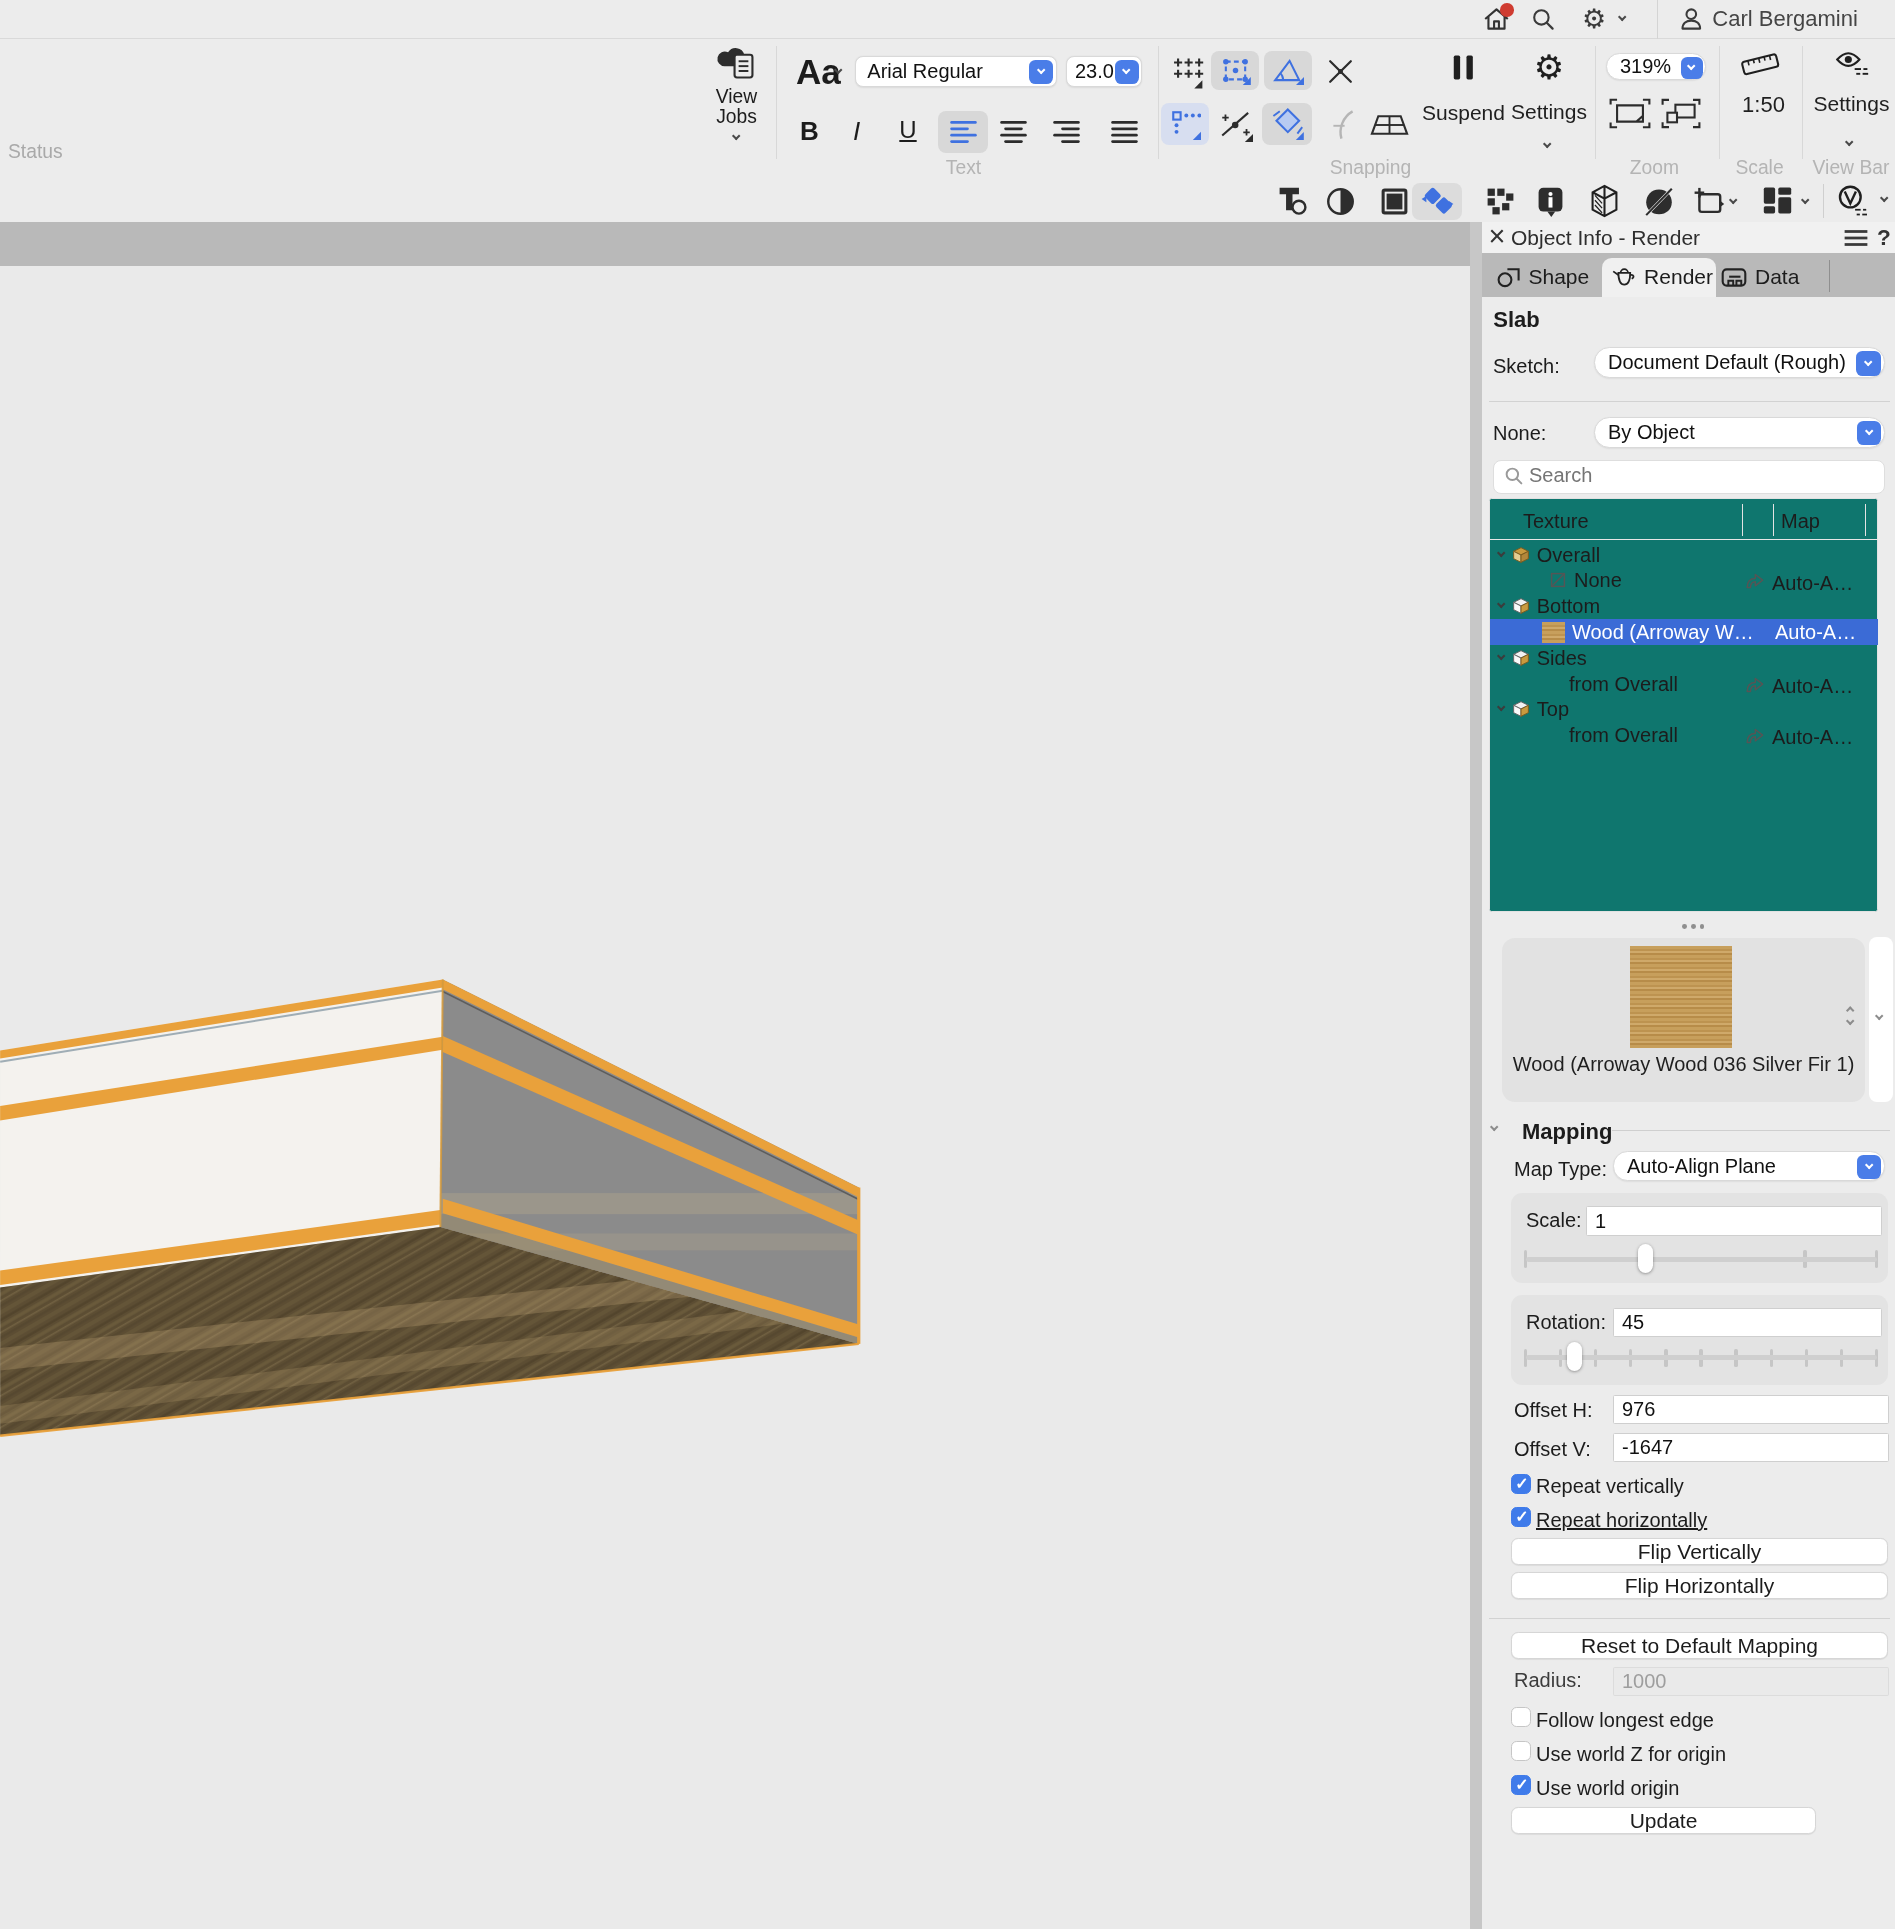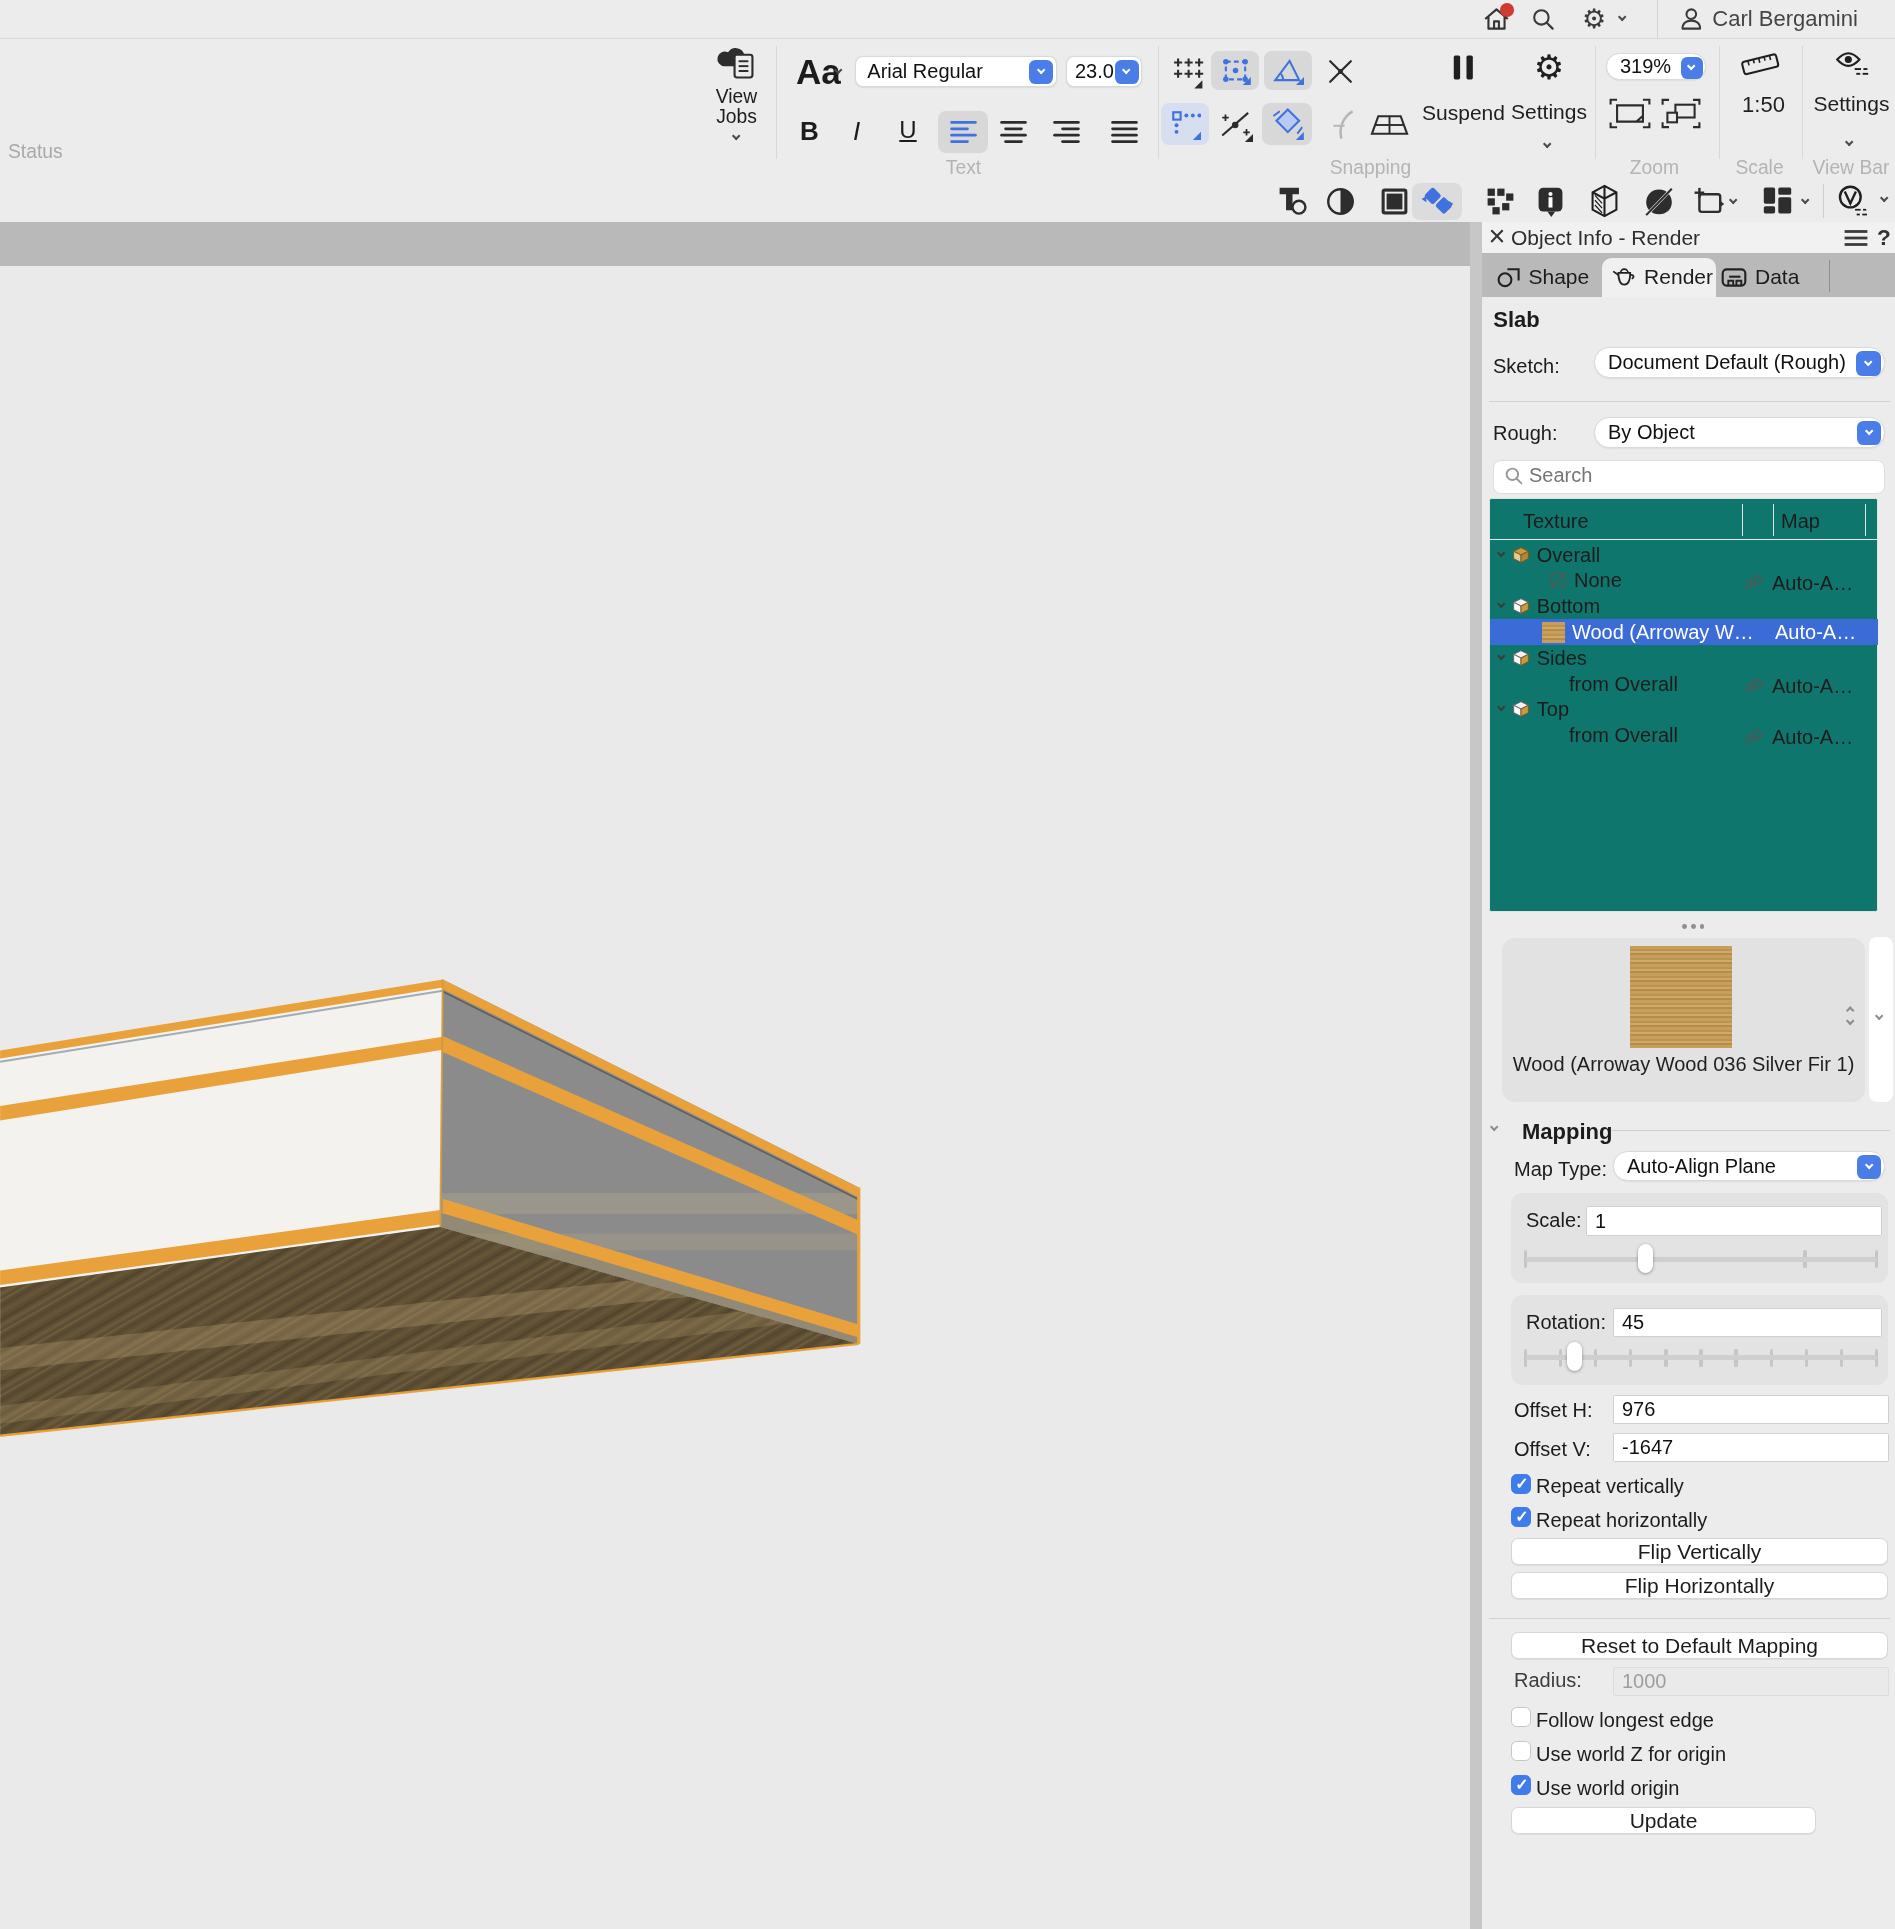--- a/index.html
+++ b/index.html
@@ -508,21 +508,21 @@
 
   <div class="plabel" style="left:1493px;top:355px;">Sketch:</div>
   <div class="dd" style="left:1594px;top:347px;width:291px;height:31px;border-radius:15.3px;">
     <span style="margin-left:13px;">Document Default (Rough)</span>
     <span class="bluechev" style="right:3.2px;top:3.2px;width:25px;height:25px;">
         <span class="cv sm white"></span>
       </span>
   </div>
   <div class="hline" style="left:1489px;top:401px;width:401px;background:#d2d2d2;"></div>
 
-  <div class="plabel" style="left:1493px;top:422px;">Rough:</div>
+  <div class="plabel" style="left:1493px;top:422px;">None:</div>
   <div class="dd" style="left:1594px;top:417px;width:291px;height:31px;border-radius:15.3px;">
     <span style="margin-left:13px;">By Object</span>
     <span class="bluechev" style="right:3.2px;top:3.2px;width:24px;height:24px;">
         <span class="cv sm white"></span>
       </span>
   </div>
 
   <div class="abs" style="left:1493px;top:460px;width:392px;height:34px;background:#fff;border:0.8px solid #dedede;border-radius:8px;">
     <svg width="18" height="18" viewBox="0 0 22 22" style="position:absolute;left:10.5px;top:5.6px;">
         <circle cx="9" cy="9" r="7" fill="none" stroke="#9a9a9a" stroke-width="2.4"></circle>
@@ -668,21 +668,21 @@
   <div class="thumb" style="left:1567px;top:1342px;"></div>
 
   <div class="plabel" style="left:1514px;top:1399px;">Offset H:</div>
   <input class="pinput" style="left: 1613px; top: 1395px; width: 276px; height: 29px;" value="976">
   <div class="plabel" style="left:1514px;top:1438px;">Offset V:</div>
   <input class="pinput" style="left: 1613px; top: 1433px; width: 276px; height: 29px;" value="-1647">
 
   <span class="cb on" style="left:1511px;top:1474px;"></span>
   <div class="plabel" style="left:1536px;top:1475px;">Repeat vertically</div>
   <span class="cb on" style="left:1511px;top:1507px;"></span>
-  <div class="plabel" style="left:1536px;top:1509px;">Repeat horizontally</div>
+  <div class="plabel" style="left:1536px;top:1509px;text-decoration:underline;">Repeat horizontally</div>
 
   <div class="wbtn" style="left:1511px;top:1538px;width:377px;height:27px;">Flip Vertically</div>
   <div class="wbtn" style="left:1511px;top:1572px;width:377px;height:27px;">Flip Horizontally</div>
 
   <div class="hline" style="left:1489px;top:1618px;width:401px;background:#d2d2d2;"></div>
 
   <div class="wbtn" style="left:1511px;top:1632px;width:377px;height:27px;">Reset to Default Mapping</div>
 
   <div class="plabel" style="left:1514px;top:1669px;color:#3c3c3c;">Radius:</div>
   <input class="pinput" disabled="" style="left: 1613px; top: 1667px; width: 276px; height: 29px;" value="1000">

